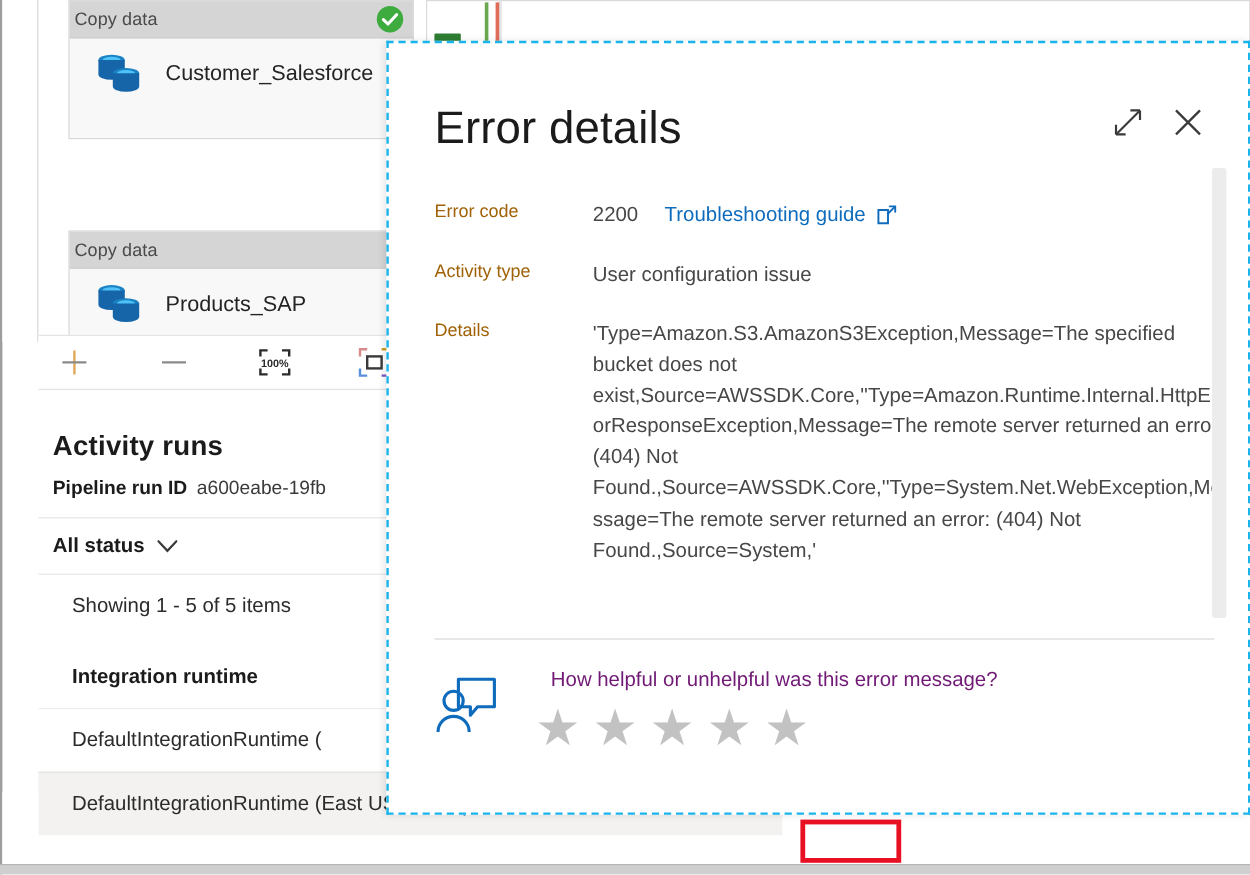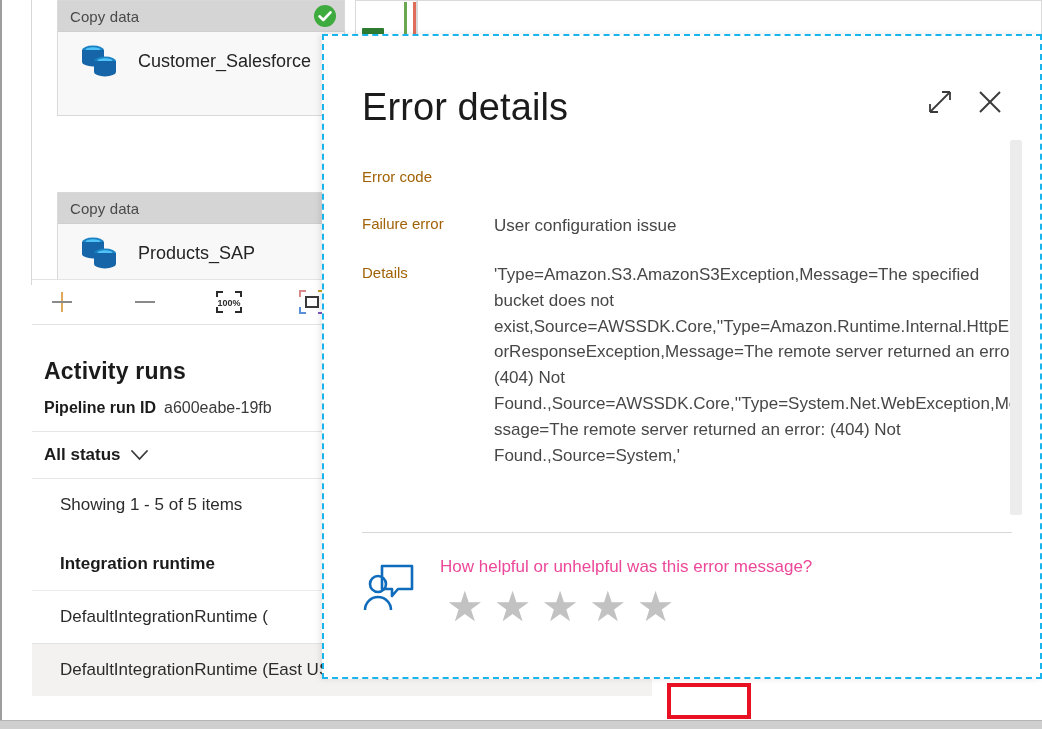--- a/index.html
+++ b/index.html
@@ -51,21 +51,21 @@
     border: 1px solid #d9d9d9;
     box-sizing: border-box;
   }
   .activity-card .card-head {
     height: 31px;
     background: #d5d5d5;
     border-bottom: 1px solid #cfcfcf;
     display: flex;
     align-items: center;
     box-sizing: border-box;
-    padding-left: 12px;
+    padding-left: 4px;
     position: relative;
   }
   .activity-card .card-head-label {
     font-size: 15px;
     color: #4a4a4a;
     letter-spacing: .1px;
   }
   .activity-card .card-body {
     display: flex;
     align-items: center;
@@ -345,22 +345,23 @@
     position: absolute;
     left: 38px;
     top: 520px;
     display: flex;
     align-items: flex-start;
   }
   #feedback-icon { flex: none; margin-top: 6px; }
   #feedback-right { margin-left: 22px; }
   #feedback-question {
     font-size: 17px;
-    color: #ec4899;
+    color: #701a75;
     line-height: 1.3;
+    margin-left: 19px;
   }
   #star-rating {
     margin-top: 8px;
     display: flex;
     align-items: center;
     margin-left: 6px;
   }
   .star {
     font-size: 42px;
     color: #c2c2c2;
@@ -517,24 +518,36 @@
           <line x1="5" y1="5" x2="25" y2="25" stroke="#3a3a3a" stroke-width="1.9"></line>
           <line x1="25" y1="5" x2="5" y2="25" stroke="#3a3a3a" stroke-width="1.9"></line>
         </svg>
       </div>
     </div>
 
     <div id="panel-body">
 
       <div class="field-row">
         <div class="field-label">Error code</div>
+        <div style="display:flex; align-items:center;">
+          <span class="field-value" id="error-code-value">2200</span>
+          <a id="troubleshooting-link">
+            <span>Troubleshooting guide</span>
+            <svg class="ext-icon" width="18" height="18" viewBox="0 0 18 18">
+              <path d="M2 5 H10 V16 H2 Z" stroke="#0f6cbd" stroke-width="1.6" fill="none"></path>
+              <path d="M7 5 H16 V14" stroke="#0f6cbd" stroke-width="1.6" fill="none" opacity="0"></path>
+              <path d="M11.5 2 H16 V6.5" stroke="#0f6cbd" stroke-width="1.6" fill="none" stroke-linecap="round"></path>
+              <line x1="9.5" y1="8.5" x2="16" y2="2" stroke="#0f6cbd" stroke-width="1.6"></line>
+            </svg>
+          </a>
+        </div>
       </div>
 
       <div class="field-row">
-        <div class="field-label">Failure error</div>
+        <div class="field-label">Activity type</div>
         <div class="field-value">User configuration issue</div>
       </div>
 
       <div class="field-row">
         <div class="field-label">Details</div>
         <div id="details-value">'Type=Amazon.S3.AmazonS3Exception,Message=The specified bucket does not exist,Source=AWSSDK.Core,''Type=Amazon.Runtime.Internal.HttpErrorResponseException,Message=The remote server returned an error: (404) Not Found.,Source=AWSSDK.Core,''Type=System.Net.WebException,Message=The remote server returned an error: (404) Not Found.,Source=System,'</div>
       </div>
 
     </div>
 

